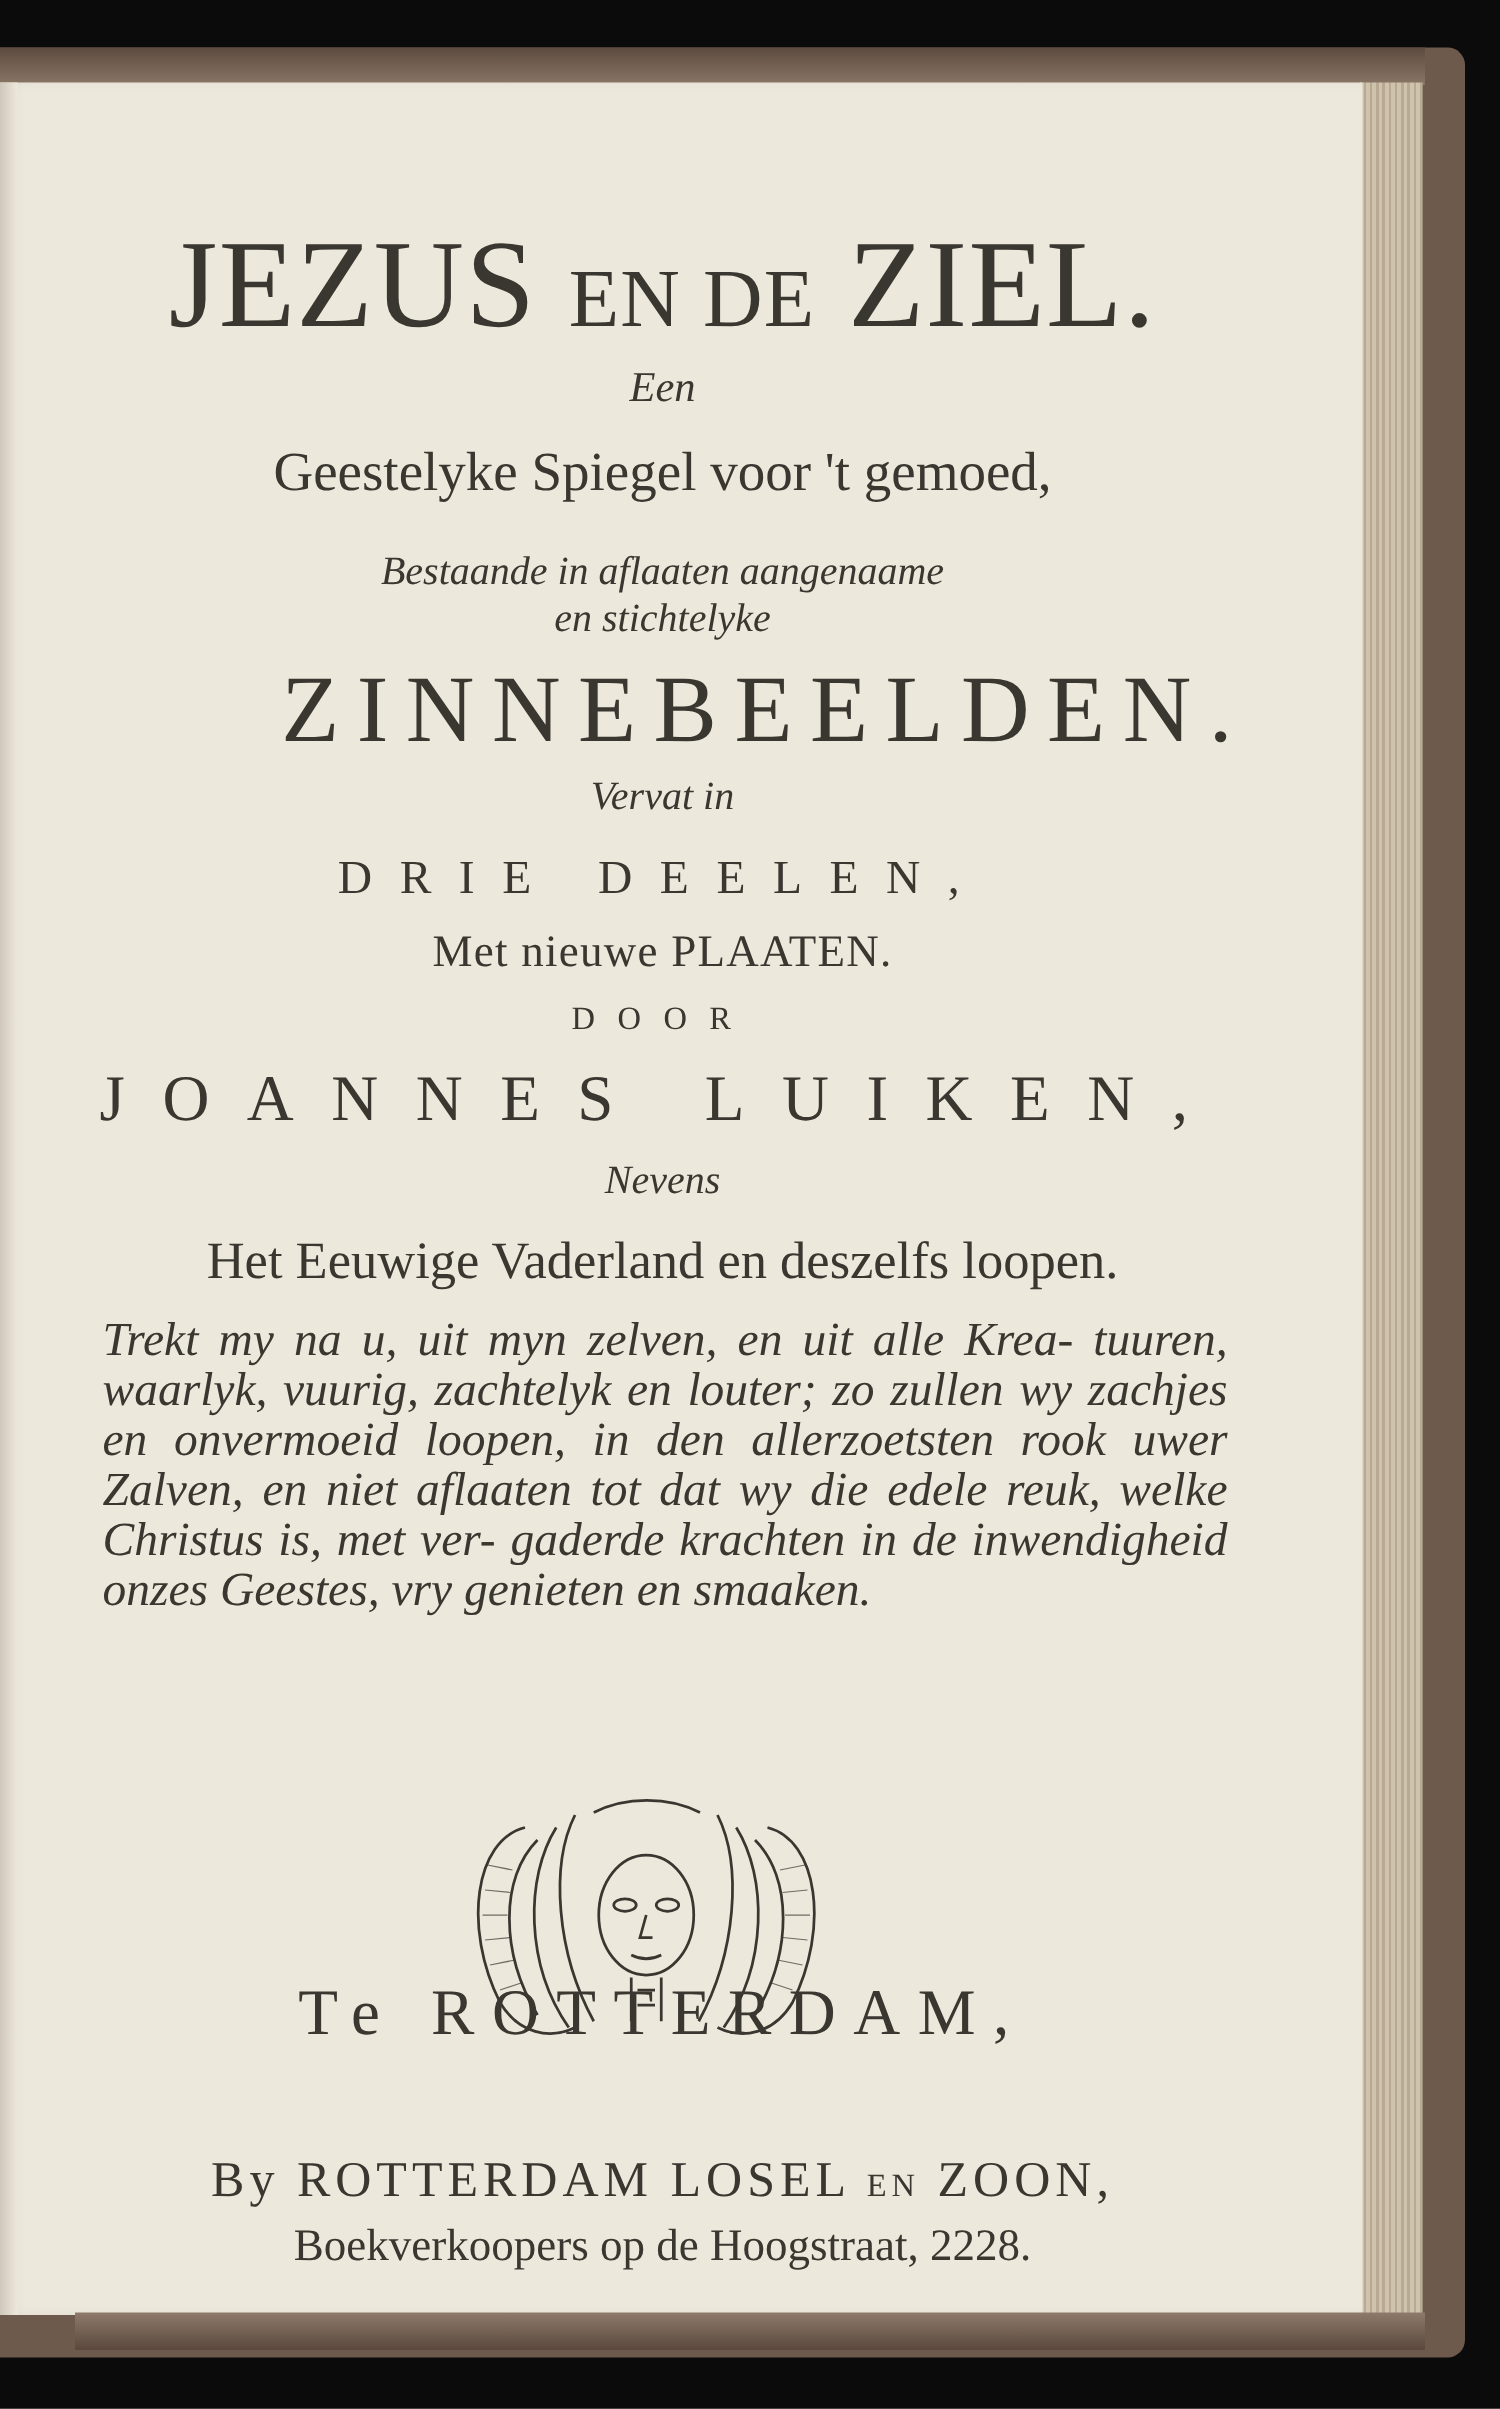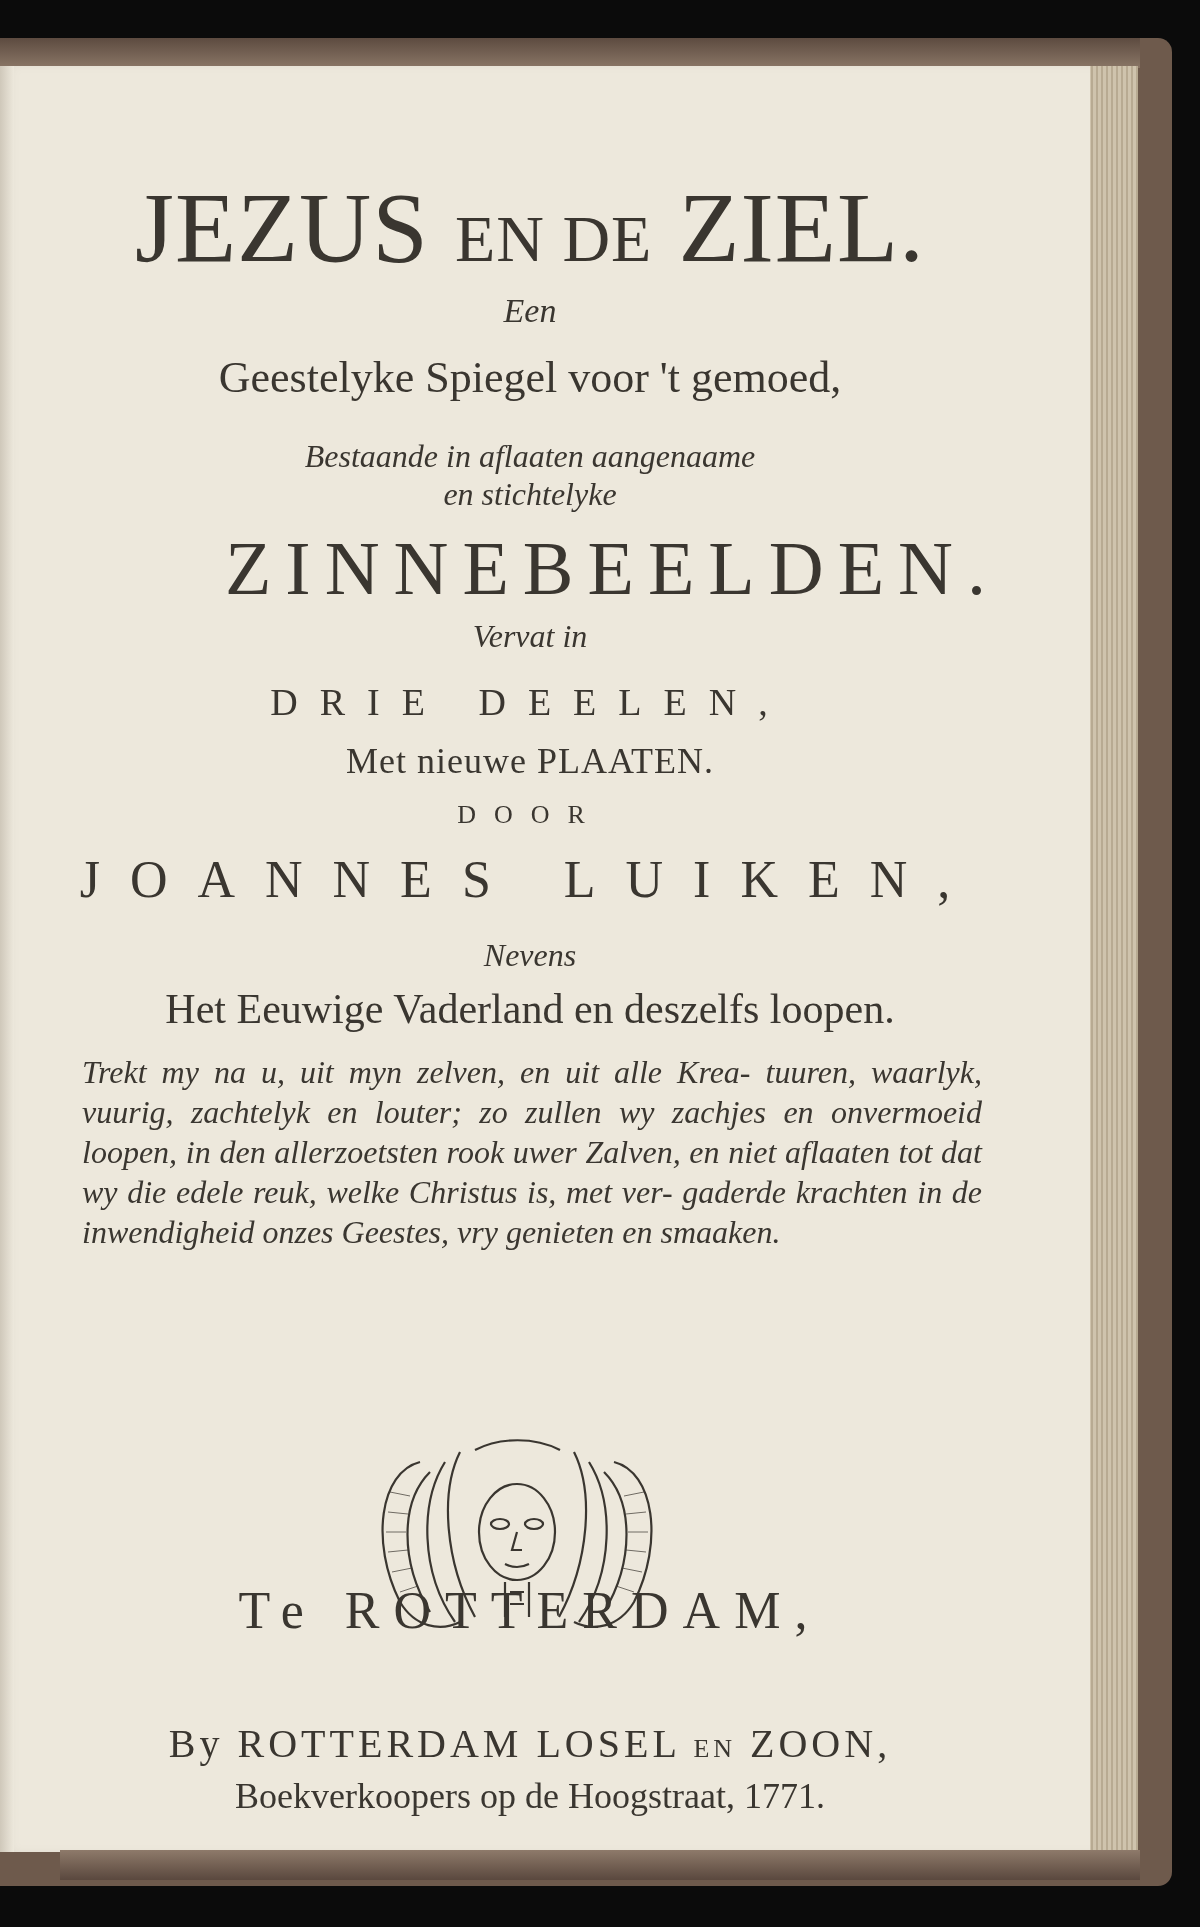--- a/index.html
+++ b/index.html
@@ -17,23 +17,23 @@
   .een { top:292px; font-size:34px; }
   .geest { top:352px; font-size:44px; }
   .best { top:438px; font-size:32px; }
   .sticht { top:476px; font-size:32px; }
   .zinne { top:525px; font-size:76px; letter-spacing:14px;text-align:right; }
   .vervat { top:618px; font-size:32px; }
   .drie { top:680px; font-size:38px; letter-spacing:22px; }
   .met { top:740px; font-size:36px; letter-spacing:1px; }
   .door { top:800px; font-size:26px; letter-spacing:18px; }
   .luiken { top:850px; font-size:52px; letter-spacing:30px; }
-  .nevens { top:925px; font-size:32px;margin-top:12px; }
+  .nevens { top:925px; font-size:32px; }
   .eeuwig { top:985px; font-size:42px; }
-  .quote { position:absolute; left:82px; top:1052px; width:900px; font-size:32px; font-style:italic; line-height:40px; text-align:justify; text-align-last:left; }
+  .quote { position:absolute; left:82px; top:1052px; width:900px; font-size:38px; font-style:italic; line-height:40px; text-align:justify; text-align-last:left; }
   .ornament { position:absolute; left:360px; top:1432px; width:314px; height:205px; }
   .te { top:1581px; font-size:52px; letter-spacing:14px; }
   .by { top:1720px; font-size:40px; letter-spacing:4px; }
   .by .small { font-size:26px; }
   .boek { top:1775px; font-size:36px; }
 </style>
 </head>
 <body>
 
 <div class="cover"></div>
@@ -90,13 +90,13 @@
 <div class="line te">
   <span>Te</span>
   <span>ROTTERDAM,</span>
 </div>
 <div class="line by">
   <span>By</span>
   <span>ROTTERDAM LOSEL</span>
   <span class="small">EN</span>
   <span>ZOON,</span>
 </div>
-<div class="line boek">Boekverkoopers op de Hoogstraat, 1771.</div>
+<div class="line boek">Boekverkoopers op de Hoogstraat, 2228.</div>
 
 </body></html>

